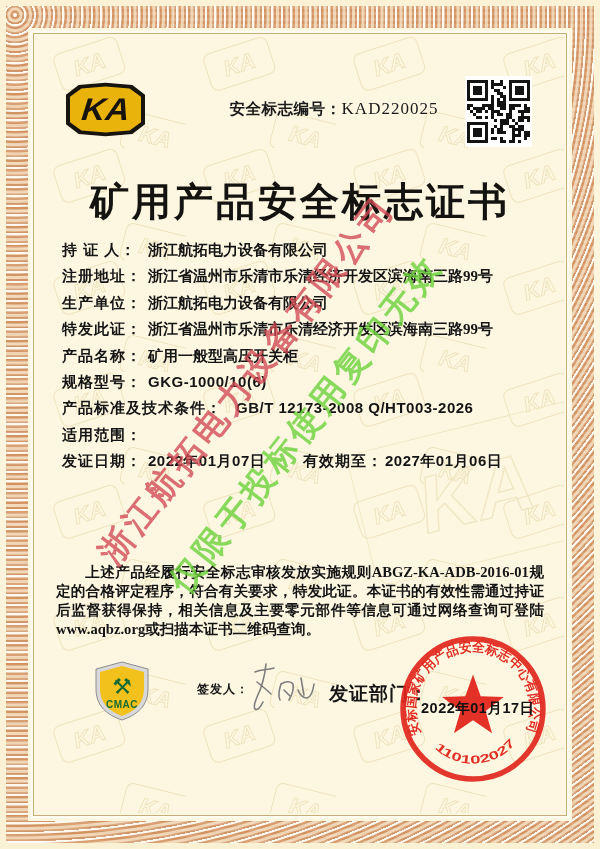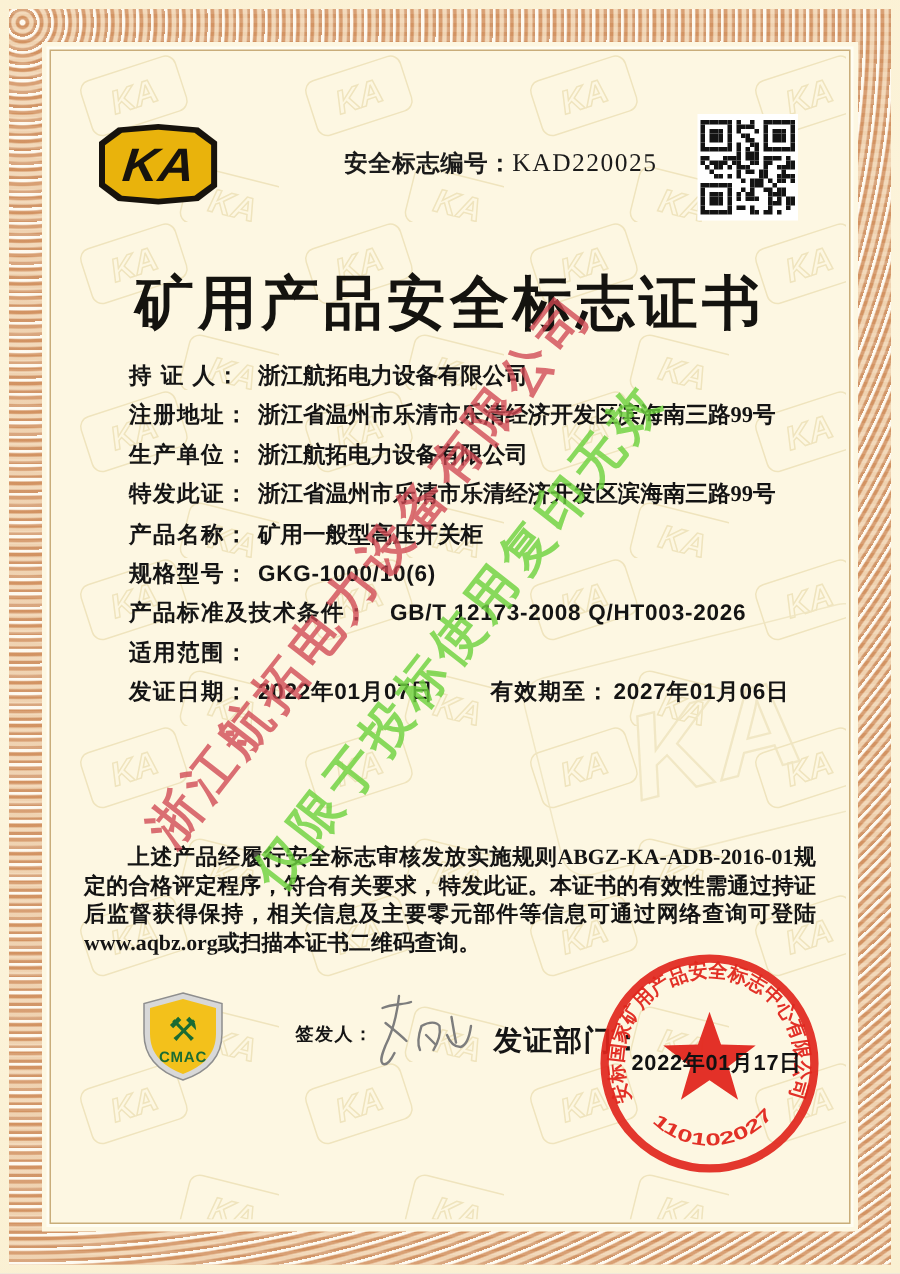--- a/index.html
+++ b/index.html
@@ -22,21 +22,21 @@
   .ka-text{font-size:33px;font-weight:900;font-style:italic;color:#17130d;transform:skewX(-6deg) scaleY(.95);line-height:1;}
   .serial{position:absolute;left:60px;top:99px;width:480px;text-align:center;padding-left:34px;z-index:3;color:#1b1b1b;}
   .serial .lab{font-weight:bold;font-size:15.5px;letter-spacing:.5px;}
   .serial .val{font-family:"Liberation Serif",serif;font-size:17px;letter-spacing:1px;}
   .qr{position:absolute;left:465px;top:76px;width:67px;height:71px;background:#ffffff;z-index:3;
     display:flex;align-items:center;justify-content:center;}
   .title{position:absolute;left:0;top:175px;width:100%;text-align:center;font-size:39px;font-weight:900;
     letter-spacing:3px;color:#14130f;z-index:3;}
   
   .rows{position:absolute;left:62px;top:241px;width:482px;font-size:15px;z-index:3;color:#141414;}
-  .row{display:flex;align-items:baseline;height:26.4px;margin-left:24px;}
+  .row{display:flex;align-items:baseline;height:26.4px;}
   .row .lab{font-weight:bold;letter-spacing:1px;white-space:nowrap;color:#151515;}
   .row .lab.w6{min-width:86px;}
   .row .lab2{font-weight:bold;letter-spacing:1px;white-space:nowrap;min-width:82px;}
   .row .val{white-space:nowrap;}
   .row .val.v1{width:155px;}
   .kai{font-family:"Liberation Serif",serif;font-weight:bold;}
   .num{font-family:"Liberation Sans",sans-serif;font-weight:bold;letter-spacing:.5px;}
   .para{position:absolute;left:56px;top:563px;width:488px;font-size:14.6px;line-height:19px;
     text-align:justify;text-indent:2em;font-weight:bold;font-family:"Liberation Serif",serif;color:#141414;z-index:3;}
   

